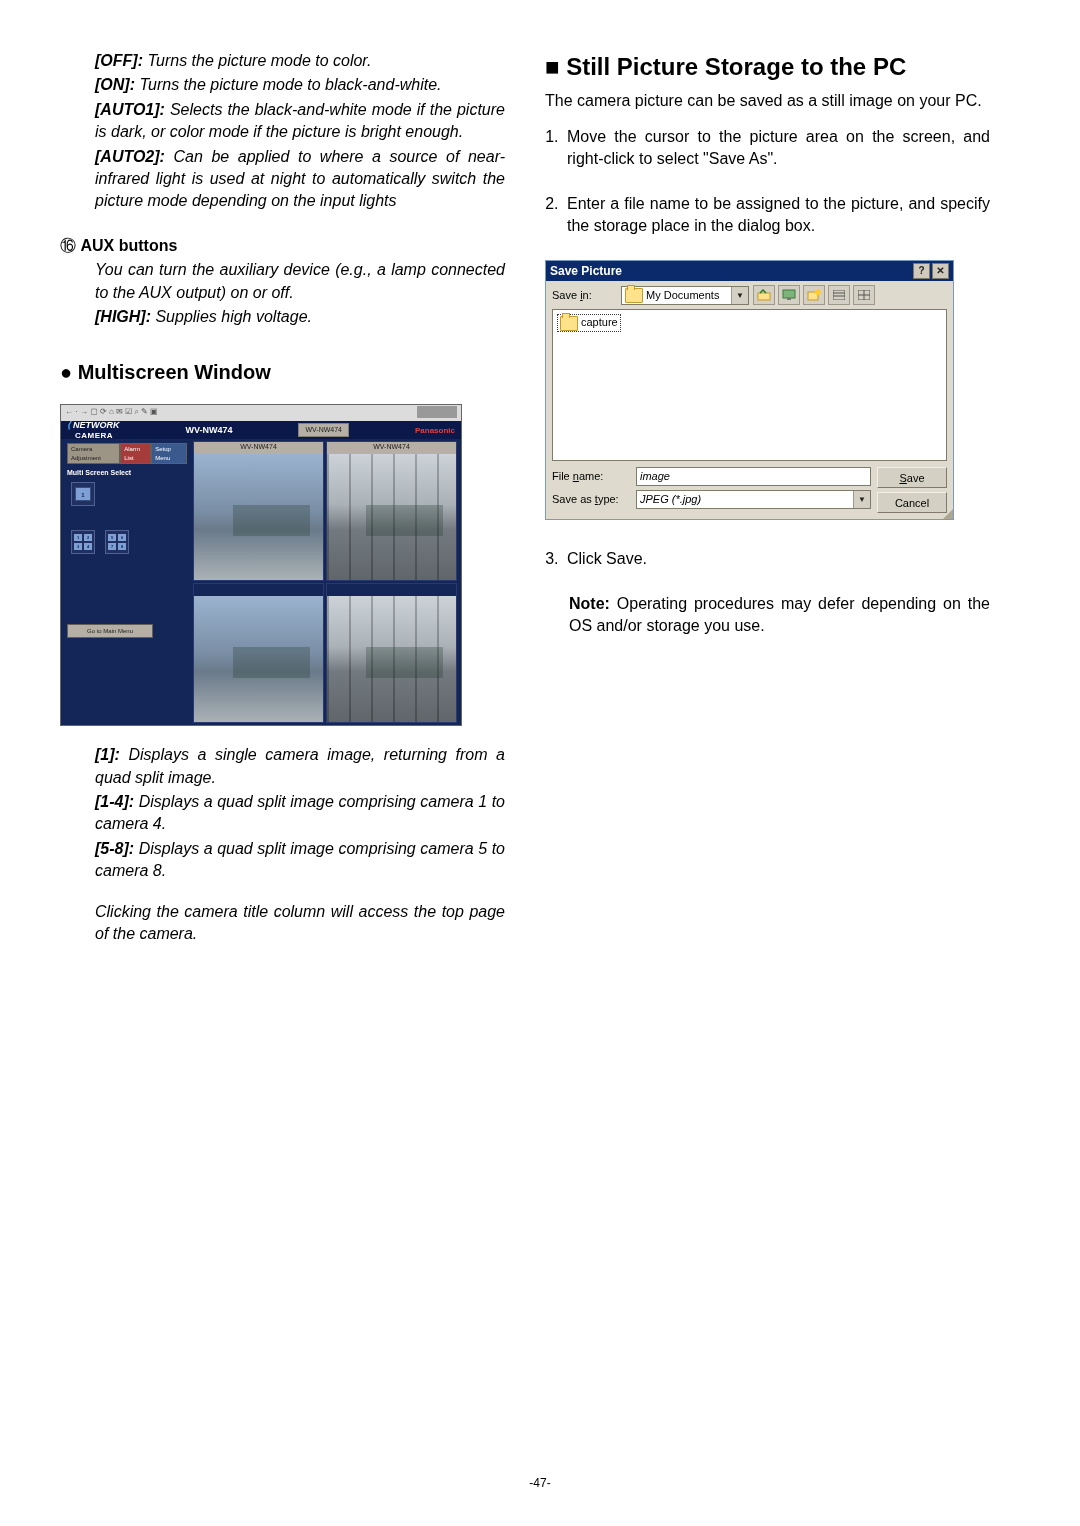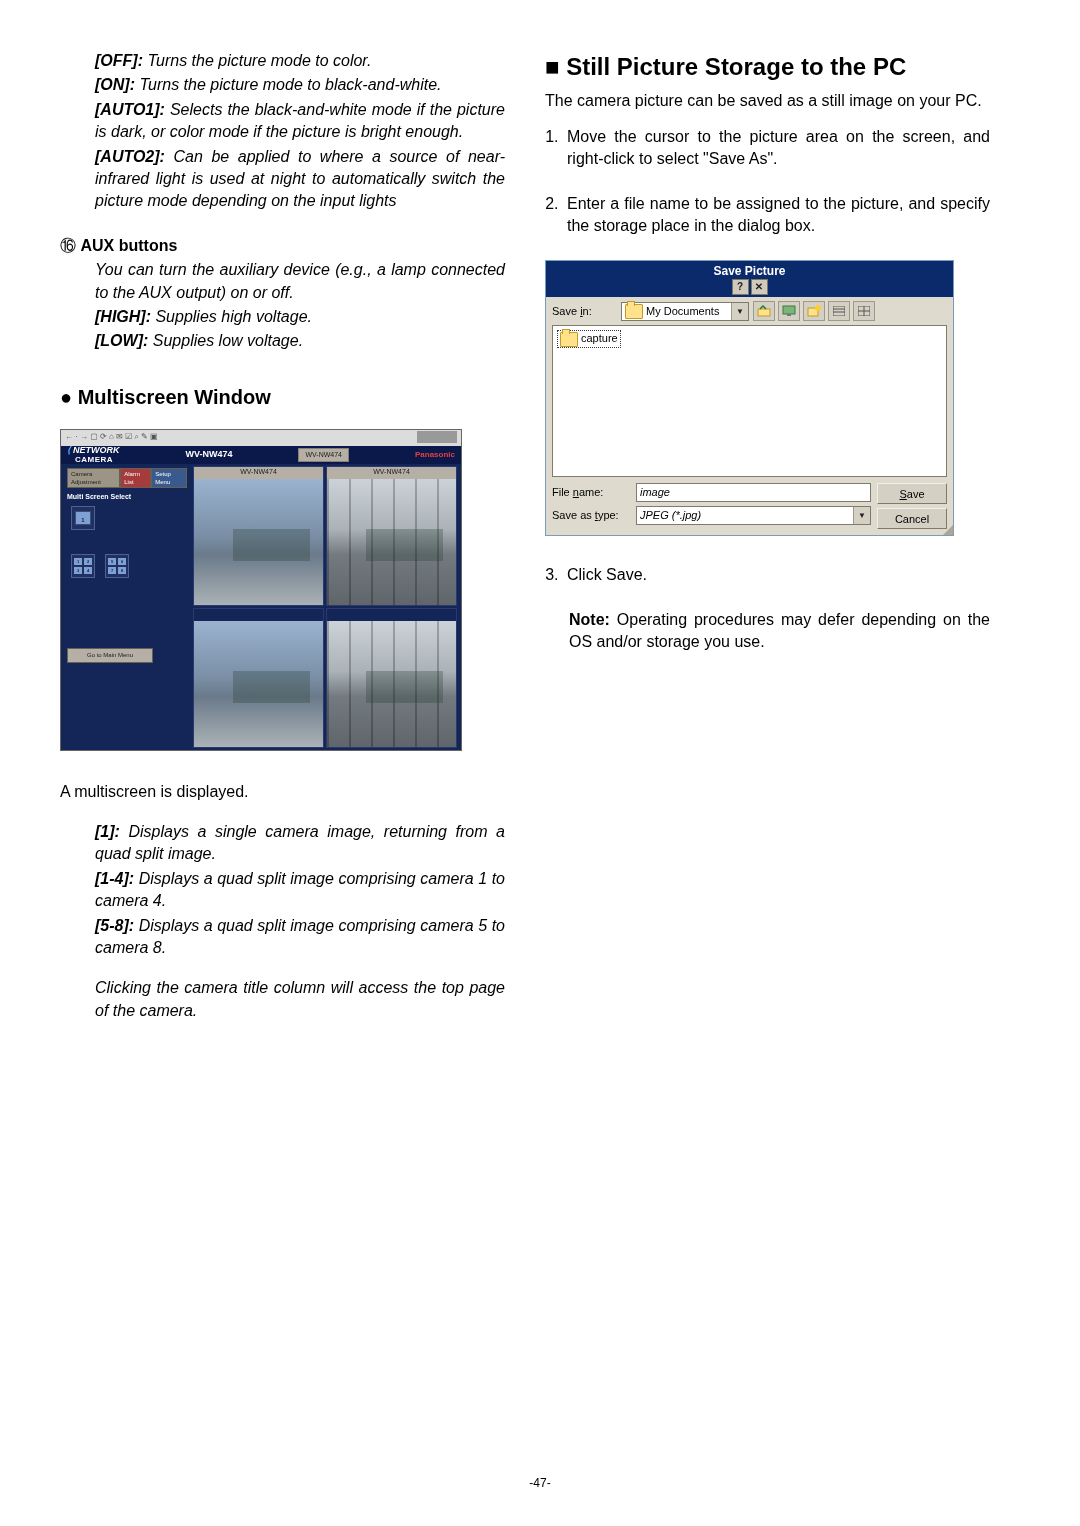--- a/index.html
+++ b/index.html
@@ -164,21 +164,20 @@
   }
   .sb-title {
     background: #0a2a6b;
     color: #fff;
     font-size: 12px;
     font-weight: bold;
     padding: 2px 4px;
     display: flex;
     align-items: center;
     justify-content: space-between;
-    flex-direction: column;
   }
   .sb-title-btns { display: flex; gap: 2px;}
   .sb-title-btn {
     width: 15px; height: 14px; background: #cfcabb;
     border: 1px solid #7d7766;
     font-size: 10px; font-weight: bold; text-align: center; line-height: 13px; color: #222;
   }
   .sb-row {
     display: flex; align-items: center; padding: 4px 6px 2px 6px; gap: 4px;
   }
@@ -265,21 +264,20 @@
       <p class="justify"><b>[AUTO1]:</b> <span>Selects the black-and-white mode if the picture is dark, or color mode if the picture is bright enough.</span></p>
       <p class="justify"><b>[AUTO2]:</b> <span>Can be applied to where a source of near-infrared light is used at night to automatically switch the picture mode depending on the input lights</span></p>
     </div>
 
     <p style="margin-top:22px;">
       <span class="circnum">⑯</span>&nbsp;<b>AUX buttons</b>
     </p>
     <div class="indent1">
       <p class="justify">You can turn the auxiliary device (e.g., a lamp connected to the AUX output) on or off.</p>
       <p><b>[HIGH]:</b> <span>Supplies high voltage.</span></p>
-      <p><b>[LOW]:</b> <span>Supplies low voltage.</span></p>
     </div>
 
     <h3 class="subhead">● Multiscreen Window</h3>
 
     <div class="screenshot">
       <div class="ss-toolbar">
         <span>← · → ▢ ⟳ ⌂ ✉ ☑ ⌕ ✎ ▣</span>
         <span class="ss-toolbar-right"></span>
       </div>
       <div class="ss-header">
@@ -337,21 +335,20 @@
           <div class="cambox">
             <div class="camimg"></div>
           </div>
           <div class="cambox">
             <div class="camimg indoor"></div>
           </div>
         </div>
       </div>
     </div>
 
-    <p style="margin-top:30px;">A multiscreen is displayed.</p>
 
     <div class="indent1" style="margin-top:18px;">
       <p class="justify"><b>[1]:</b> <span>Displays a single camera image, returning from a quad split image.</span></p>
       <p class="justify"><b>[1-4]:</b> <span>Displays a quad split image comprising camera 1 to camera 4.</span></p>
       <p class="justify"><b>[5-8]:</b> <span>Displays a quad split image comprising camera 5 to camera 8.</span></p>
       <p class="justify" style="margin-top:18px;">Clicking the camera title column will access the top page of the camera.</p>
     </div>
   </div>
 
   <div class="col col-right">

